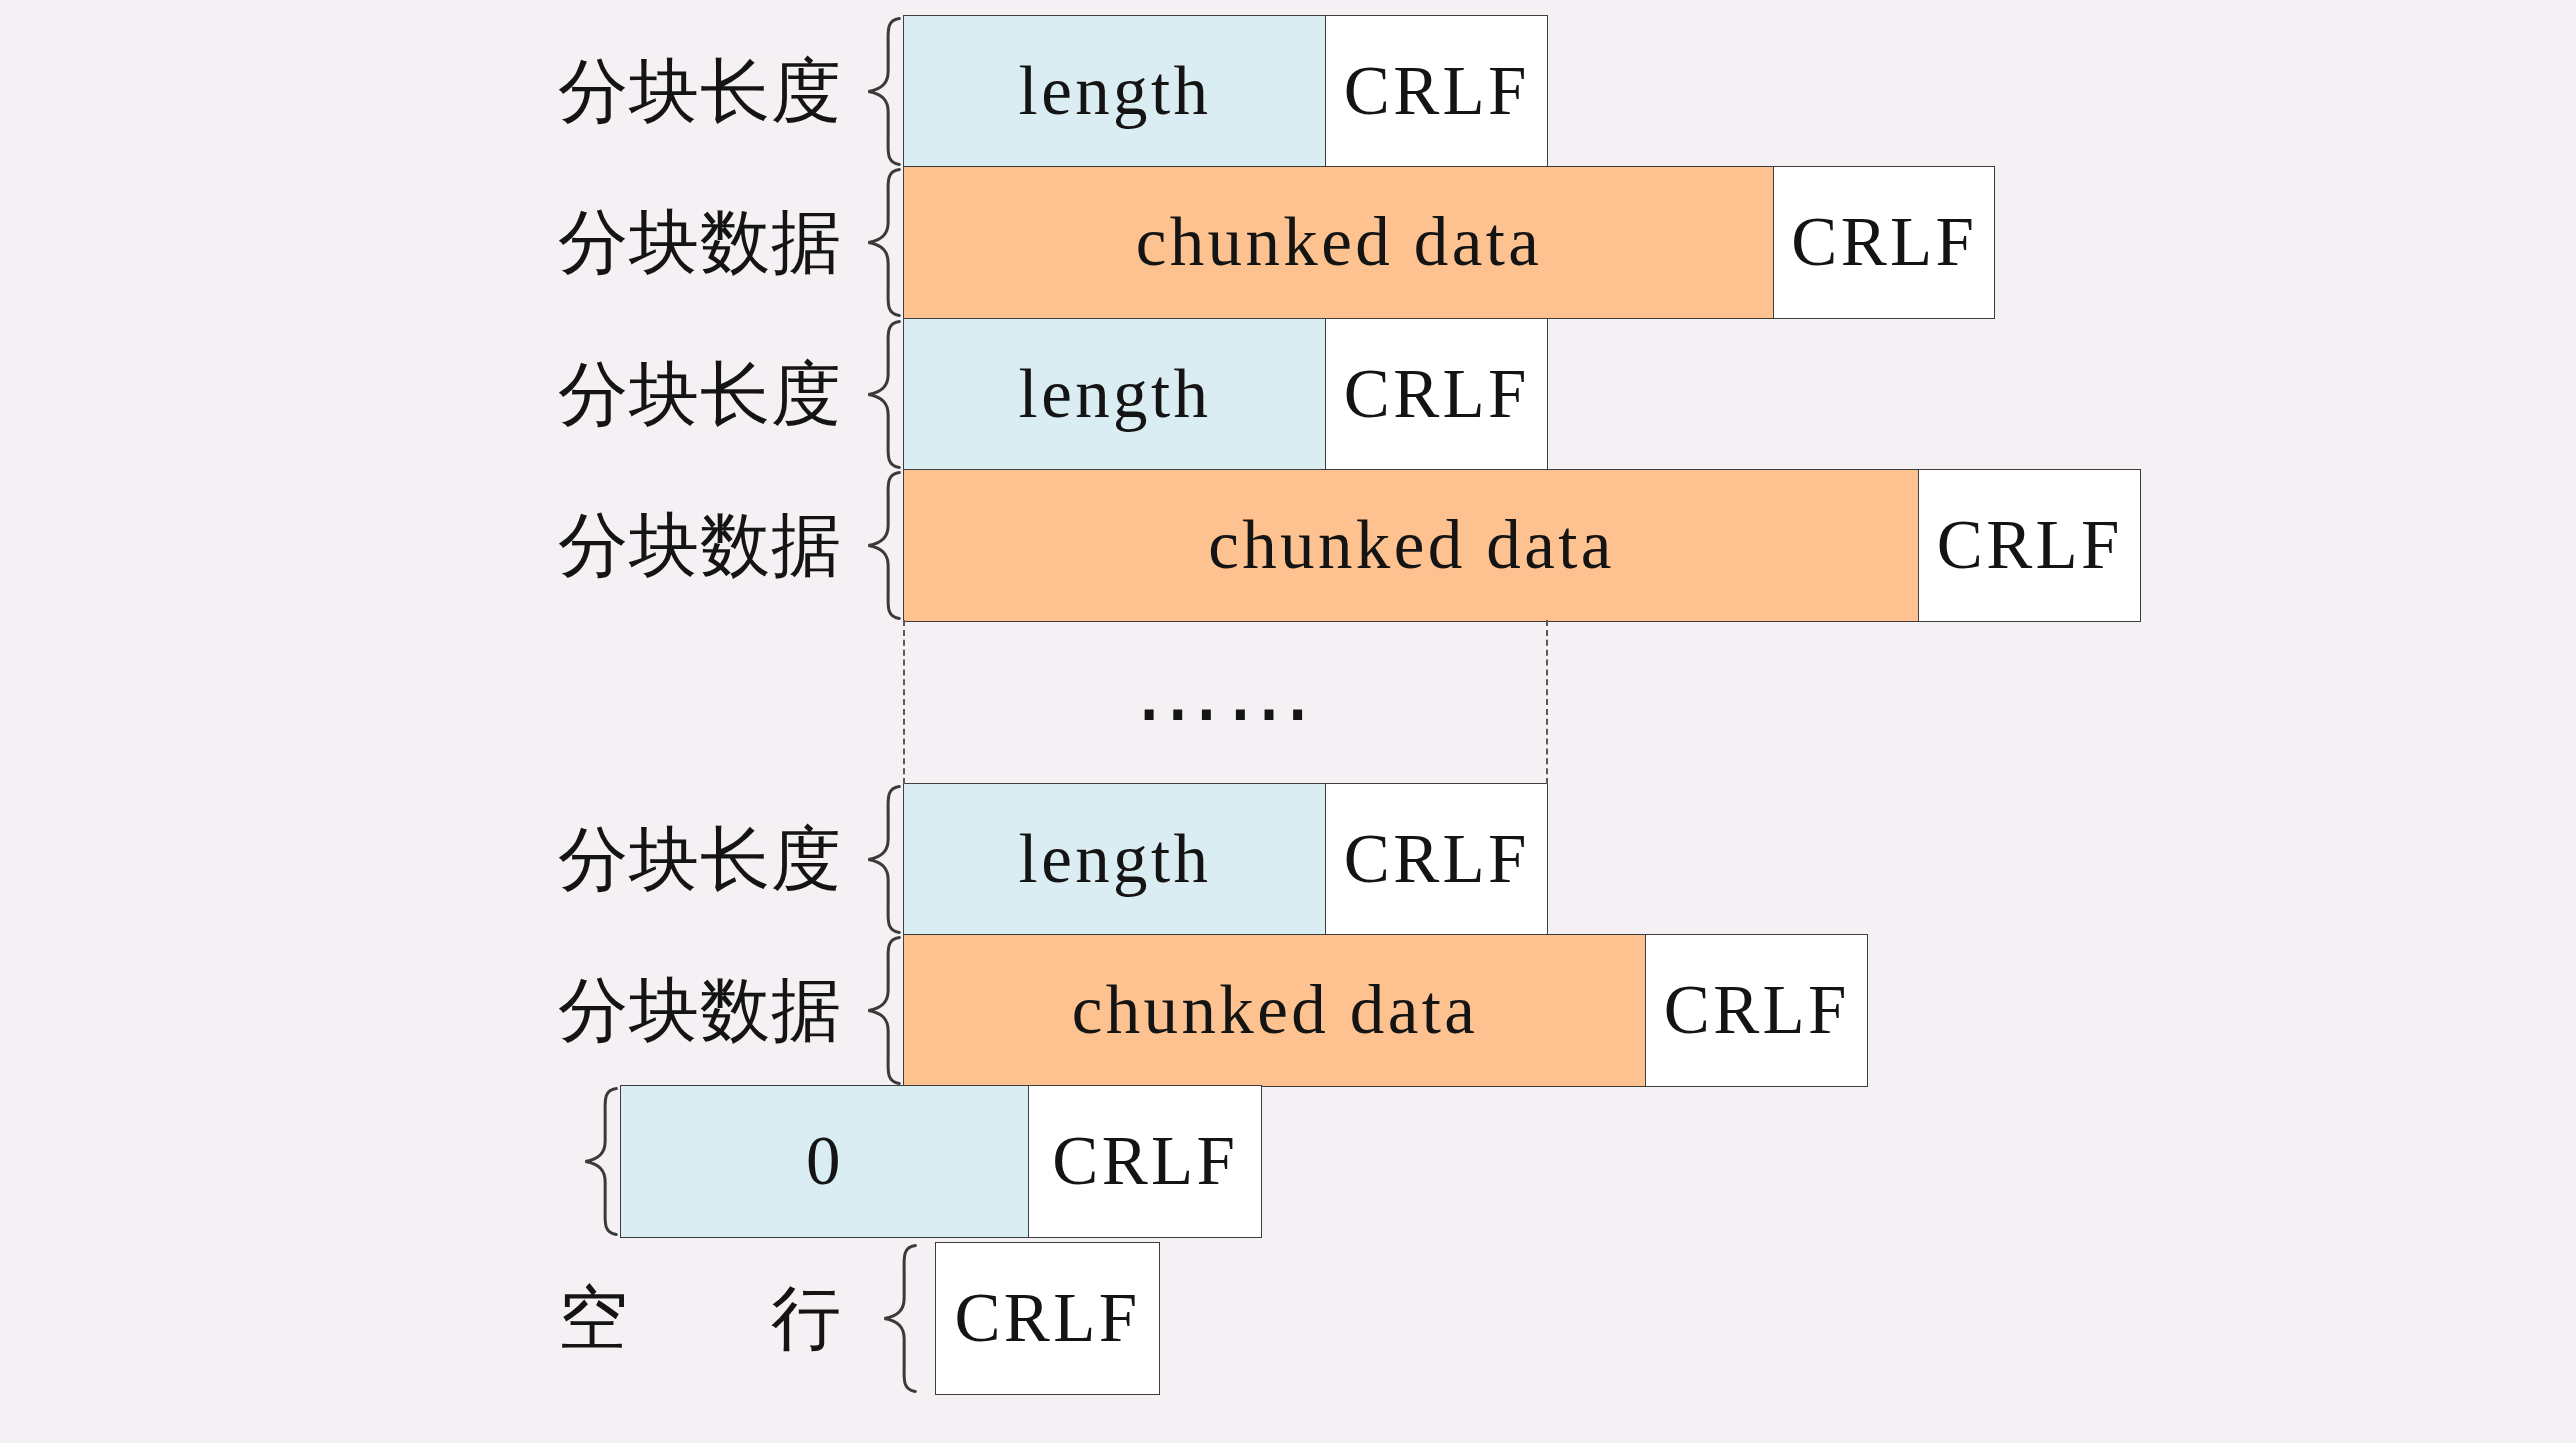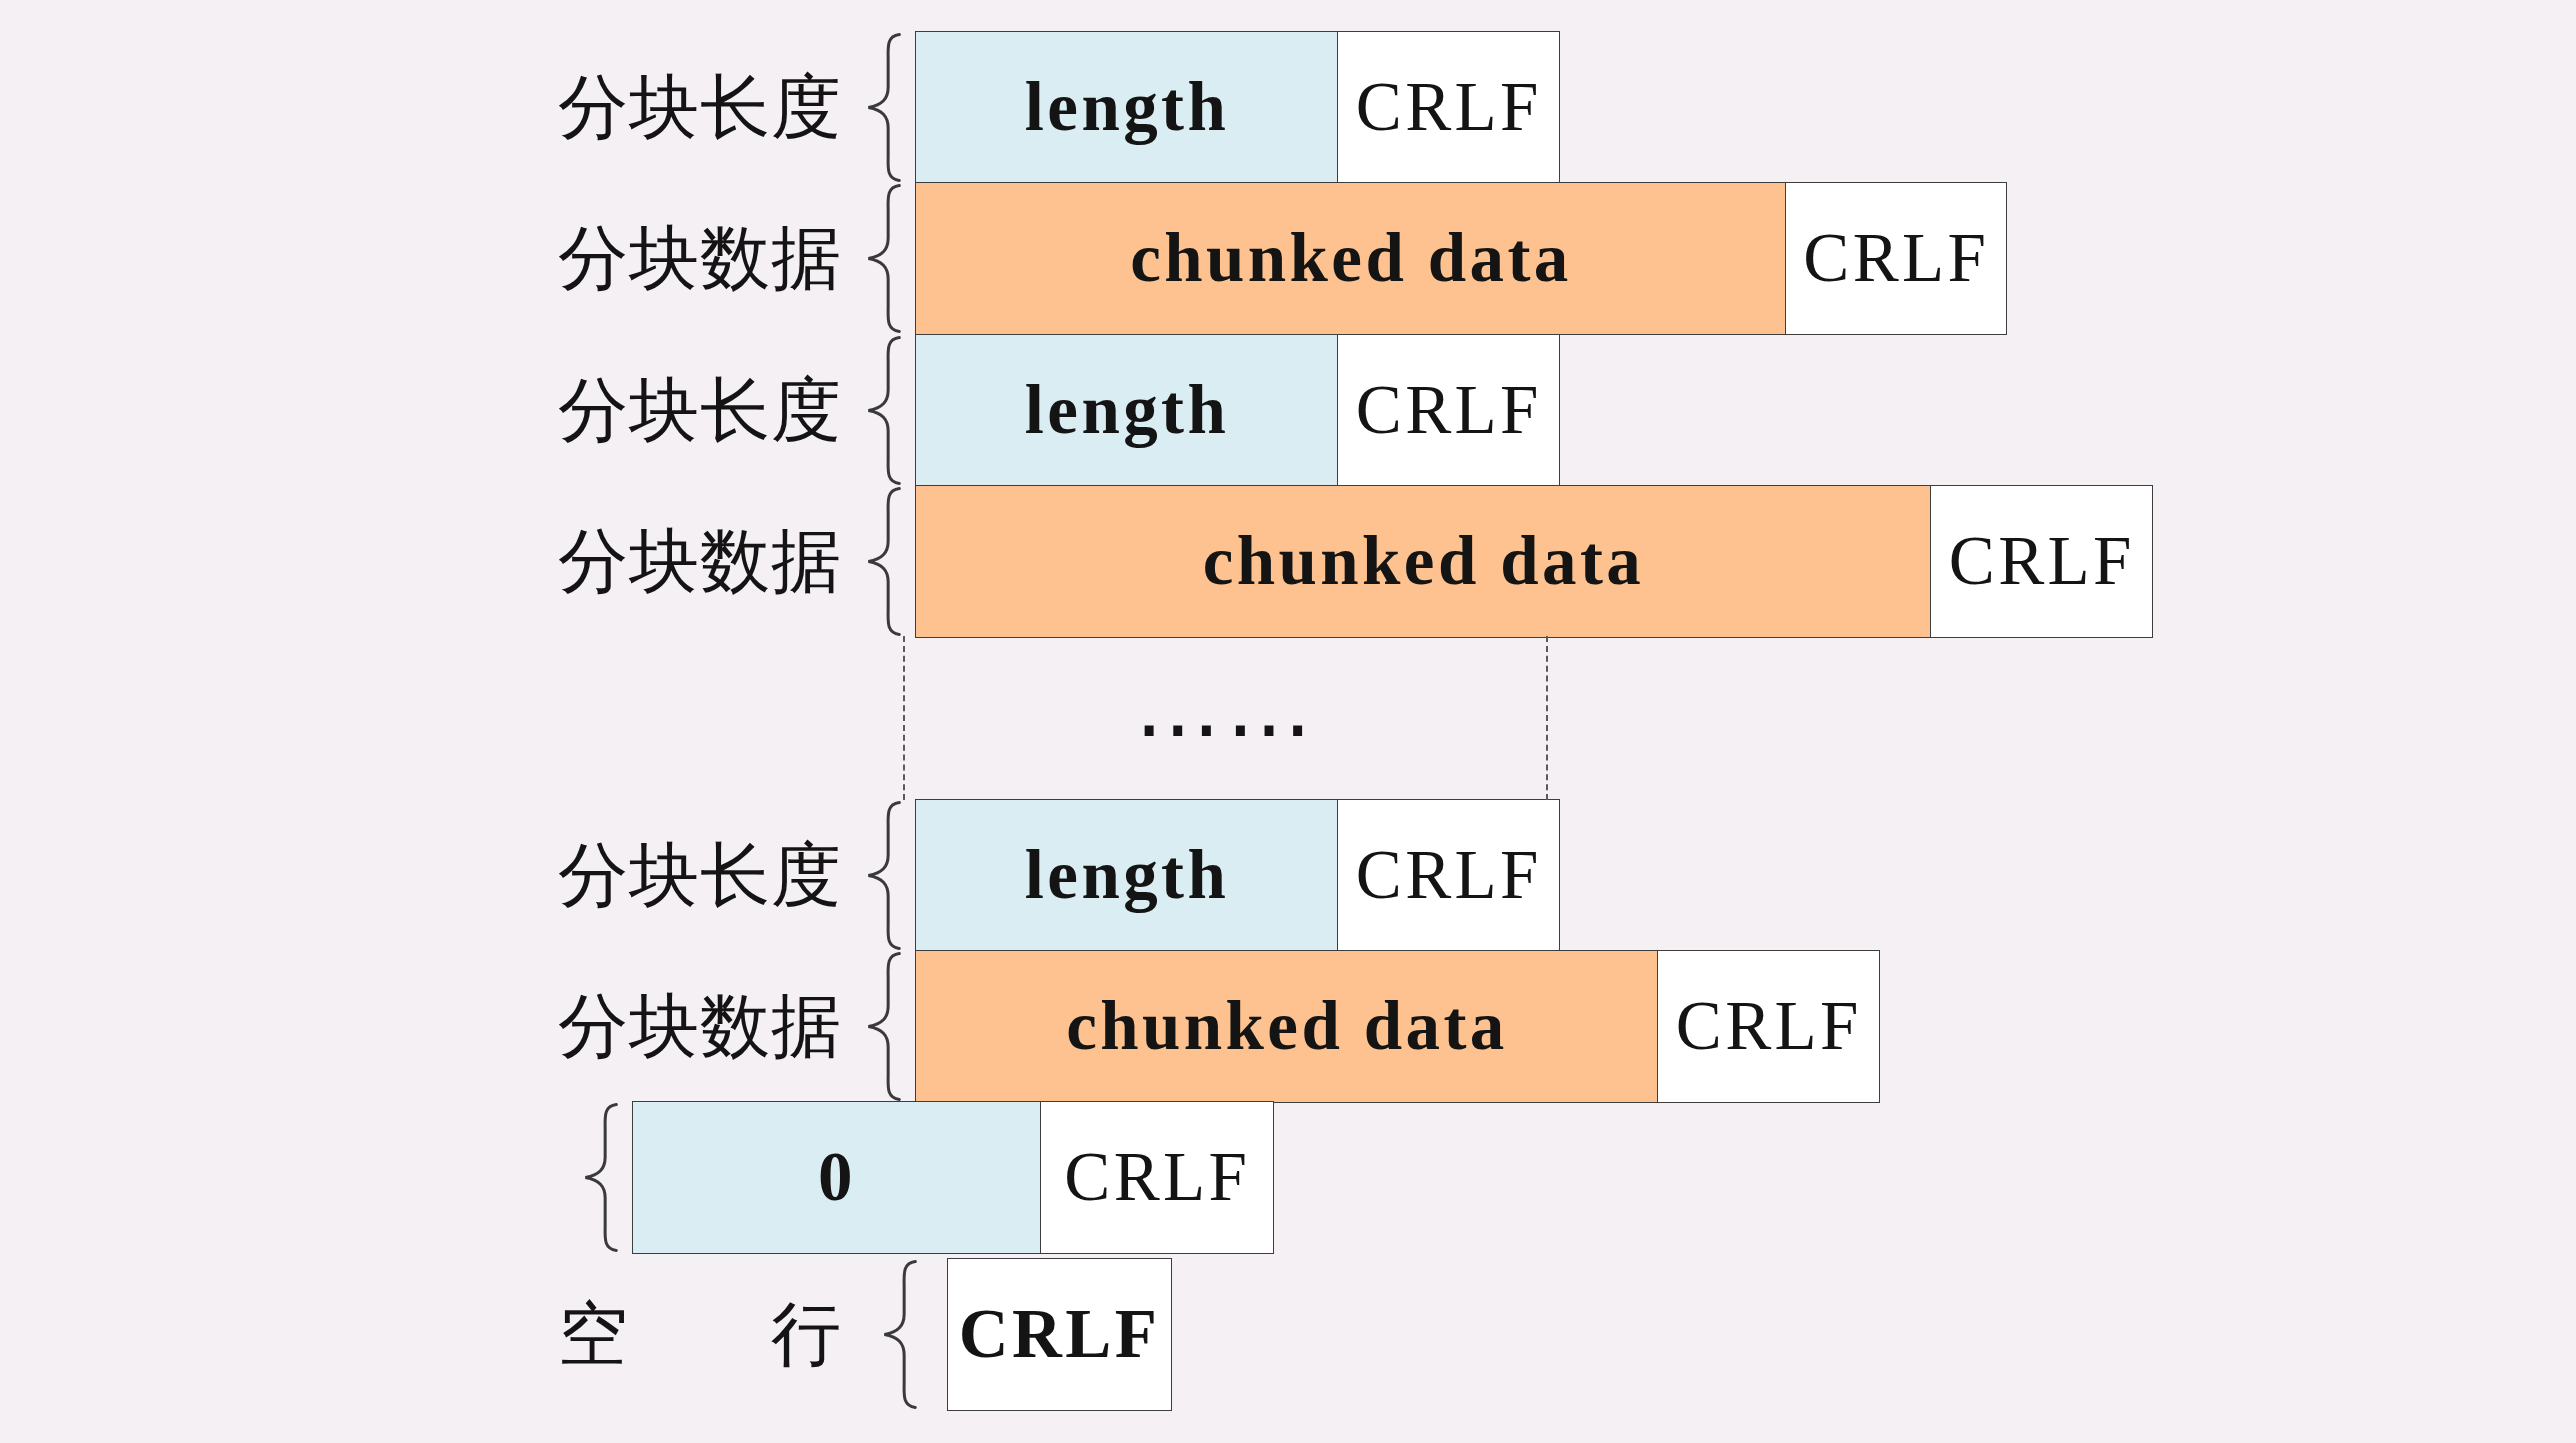--- a/index.html
+++ b/index.html
@@ -11,21 +11,21 @@
     --text:#141414;
   }
   *{box-sizing:border-box;}
   html,body{margin:0;padding:0;}
   body{
     width:2576px;height:1443px;overflow:hidden;
     background:var(--background);
     font-family:"Liberation Sans", sans-serif;
   }
   #diagram{
-    position:absolute;left:558px;top:31px;
+    position:absolute;left:558px;top:15px;
   }
   .row{
     display:flex;align-items:center;height:153px;margin-top:-1.7px;
   }
   .row:first-child{margin-top:0;}
   .row.blank{margin-top:3.4px;gap:16px;}
   .row-label{
     width:283px;flex:0 0 283px;
     font-size:70px;line-height:1.1;color:var(--text);
     text-align:justify;text-align-last:justify;
@@ -38,21 +38,21 @@
   .brace svg{display:block;}
   .cells{display:flex;align-items:stretch;height:153px;}
   .cell{
     height:153px;margin-left:-1.7px;
     border:1.7px solid var(--border);
     display:flex;align-items:center;justify-content:center;
     font-family:"Liberation Serif", serif;
     font-size:69px;letter-spacing:3.4px;color:var(--text);
     white-space:nowrap;
   }
-  .cell:first-child{margin-left:12px;font-weight:bold;}
+  .cell:first-child{margin-left:0;}
   .cell.length{background:var(--length-fill);}
   .cell.data{background:var(--data-fill);}
   .cell.crlf{background:var(--crlf-fill);}
   .gap{
     position:relative;height:164px;margin-top:-1.7px;
   }
   .dash{
     position:absolute;top:0;bottom:0;width:0;
     border-left:2.6px dashed #5a5a5a;
   }

